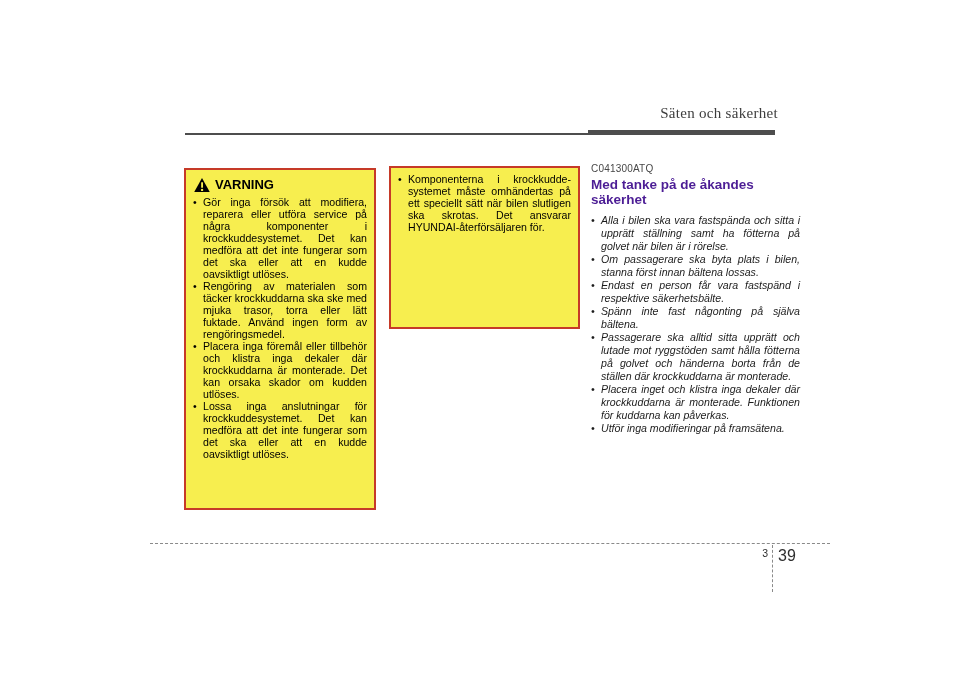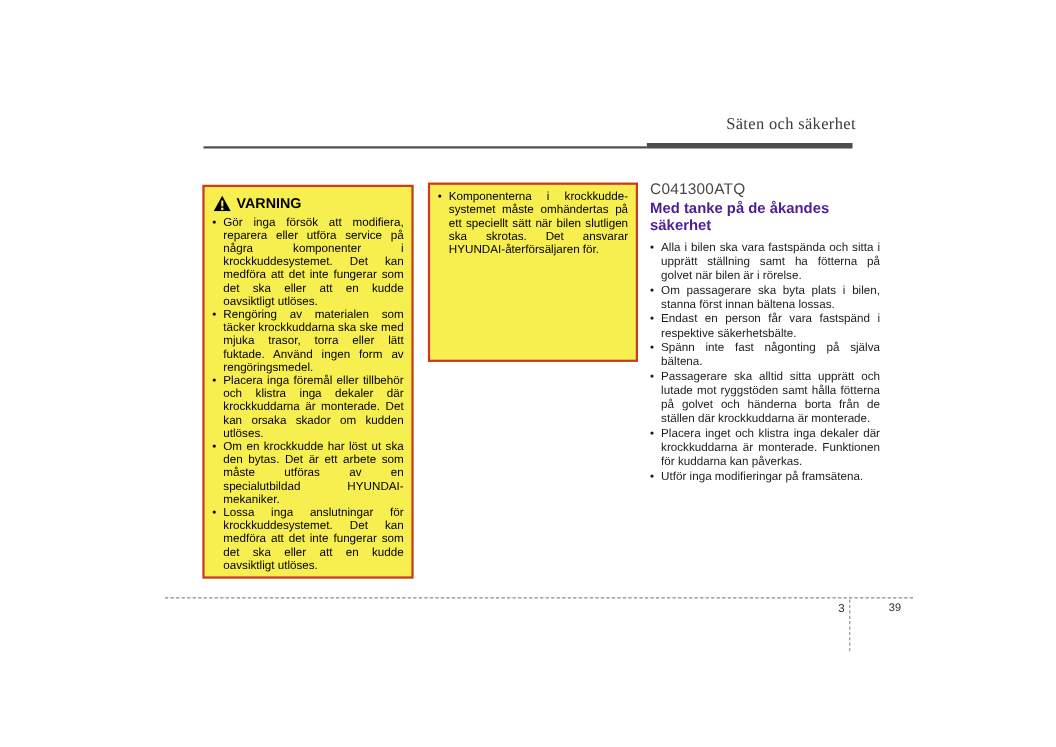--- a/index.html
+++ b/index.html
@@ -49,38 +49,38 @@
     display:flex;
     font-weight:normal;
     font-size:10.6px;line-height:12px;
   }
   .wbox .bullet{flex:0 0 10px;}
   .wbox .bullet::before{content:"\2022";}
   .wbox .bullet-text{flex:1;text-align:justify;}
 
   
   .rightcol{position:absolute;left:591px;top:163px;width:209px;}
-  .section-code{font-size:14px;color:#474747;letter-spacing:0.2px;margin-bottom:3px;}
+  .section-code{font-size:10px;color:#474747;letter-spacing:0.2px;margin-bottom:3px;}
   .section-heading{
     font-size:13.5px;font-weight:bold;line-height:15px;
     color:#4c1d95;margin-bottom:7px;
   }
   .rightcol .bullet-item{
     display:flex;
-    font-size:10.6px;line-height:13px;color:#1c1c1c;
+    font-size:10.6px;line-height:13px;color:#1c1c1c;font-style:italic;
   }
   .rightcol .bullet{flex:0 0 10px;}
   .rightcol .bullet::before{content:"\2022";}
   .rightcol .bullet-text{flex:1;text-align:justify;}
 
   
   .foot-rule{position:absolute;left:150px;top:543px;width:680px;border-top:1.5px dashed #8a8a8a;}
   .foot-vrule{position:absolute;left:772px;top:545px;height:47px;border-left:1.5px dashed #8a8a8a;}
   .section-num{position:absolute;left:750px;top:547px;width:18px;text-align:right;font-size:10.5px;color:#2e2e2e;}
-  .page-num{position:absolute;left:808px;top:547px;font-size:10px;color:#2e2e2e;}
+  .page-num{position:absolute;left:778px;top:547px;font-size:16px;color:#2e2e2e;}
   .watermark{
     position:absolute;right:14px;top:644px;
     font-size:28px;color:var(--watermark);
     letter-spacing:0.5px;
   }
 </style>
 </head>
 <body>
 
 <div class="page">
@@ -110,24 +110,20 @@
         <div class="bullet-item">
           <span class="bullet"></span>
           <span class="bullet-text">Rengöring av materialen som täcker krockkuddarna ska ske med mjuka trasor, torra eller lätt fuktade. Använd ingen form av rengöringsmedel.</span>
         </div>
 
         <div class="bullet-item">
           <span class="bullet"></span>
           <span class="bullet-text">Placera inga föremål eller tillbehör och klistra inga dekaler där krockkuddarna är monterade. Det kan orsaka skador om kudden utlöses.</span>
         </div>
 
-        <div class="bullet-item">
-          <span class="bullet"></span>
-          <span class="bullet-text">Om en krockkudde har löst ut ska den bytas. Det är ett arbete som måste utföras av en specialutbildad HYUNDAI-mekaniker.</span>
-        </div>
 
         <div class="bullet-item">
           <span class="bullet"></span>
           <span class="bullet-text">Lossa inga anslutningar för krockkuddesystemet. Det kan medföra att det inte fungerar som det ska eller att en kudde oavsiktligt utlöses.</span>
         </div>
       </div>
   </div>
 
   <div class="wbox wbox2">
     <div class="wbox-list">

